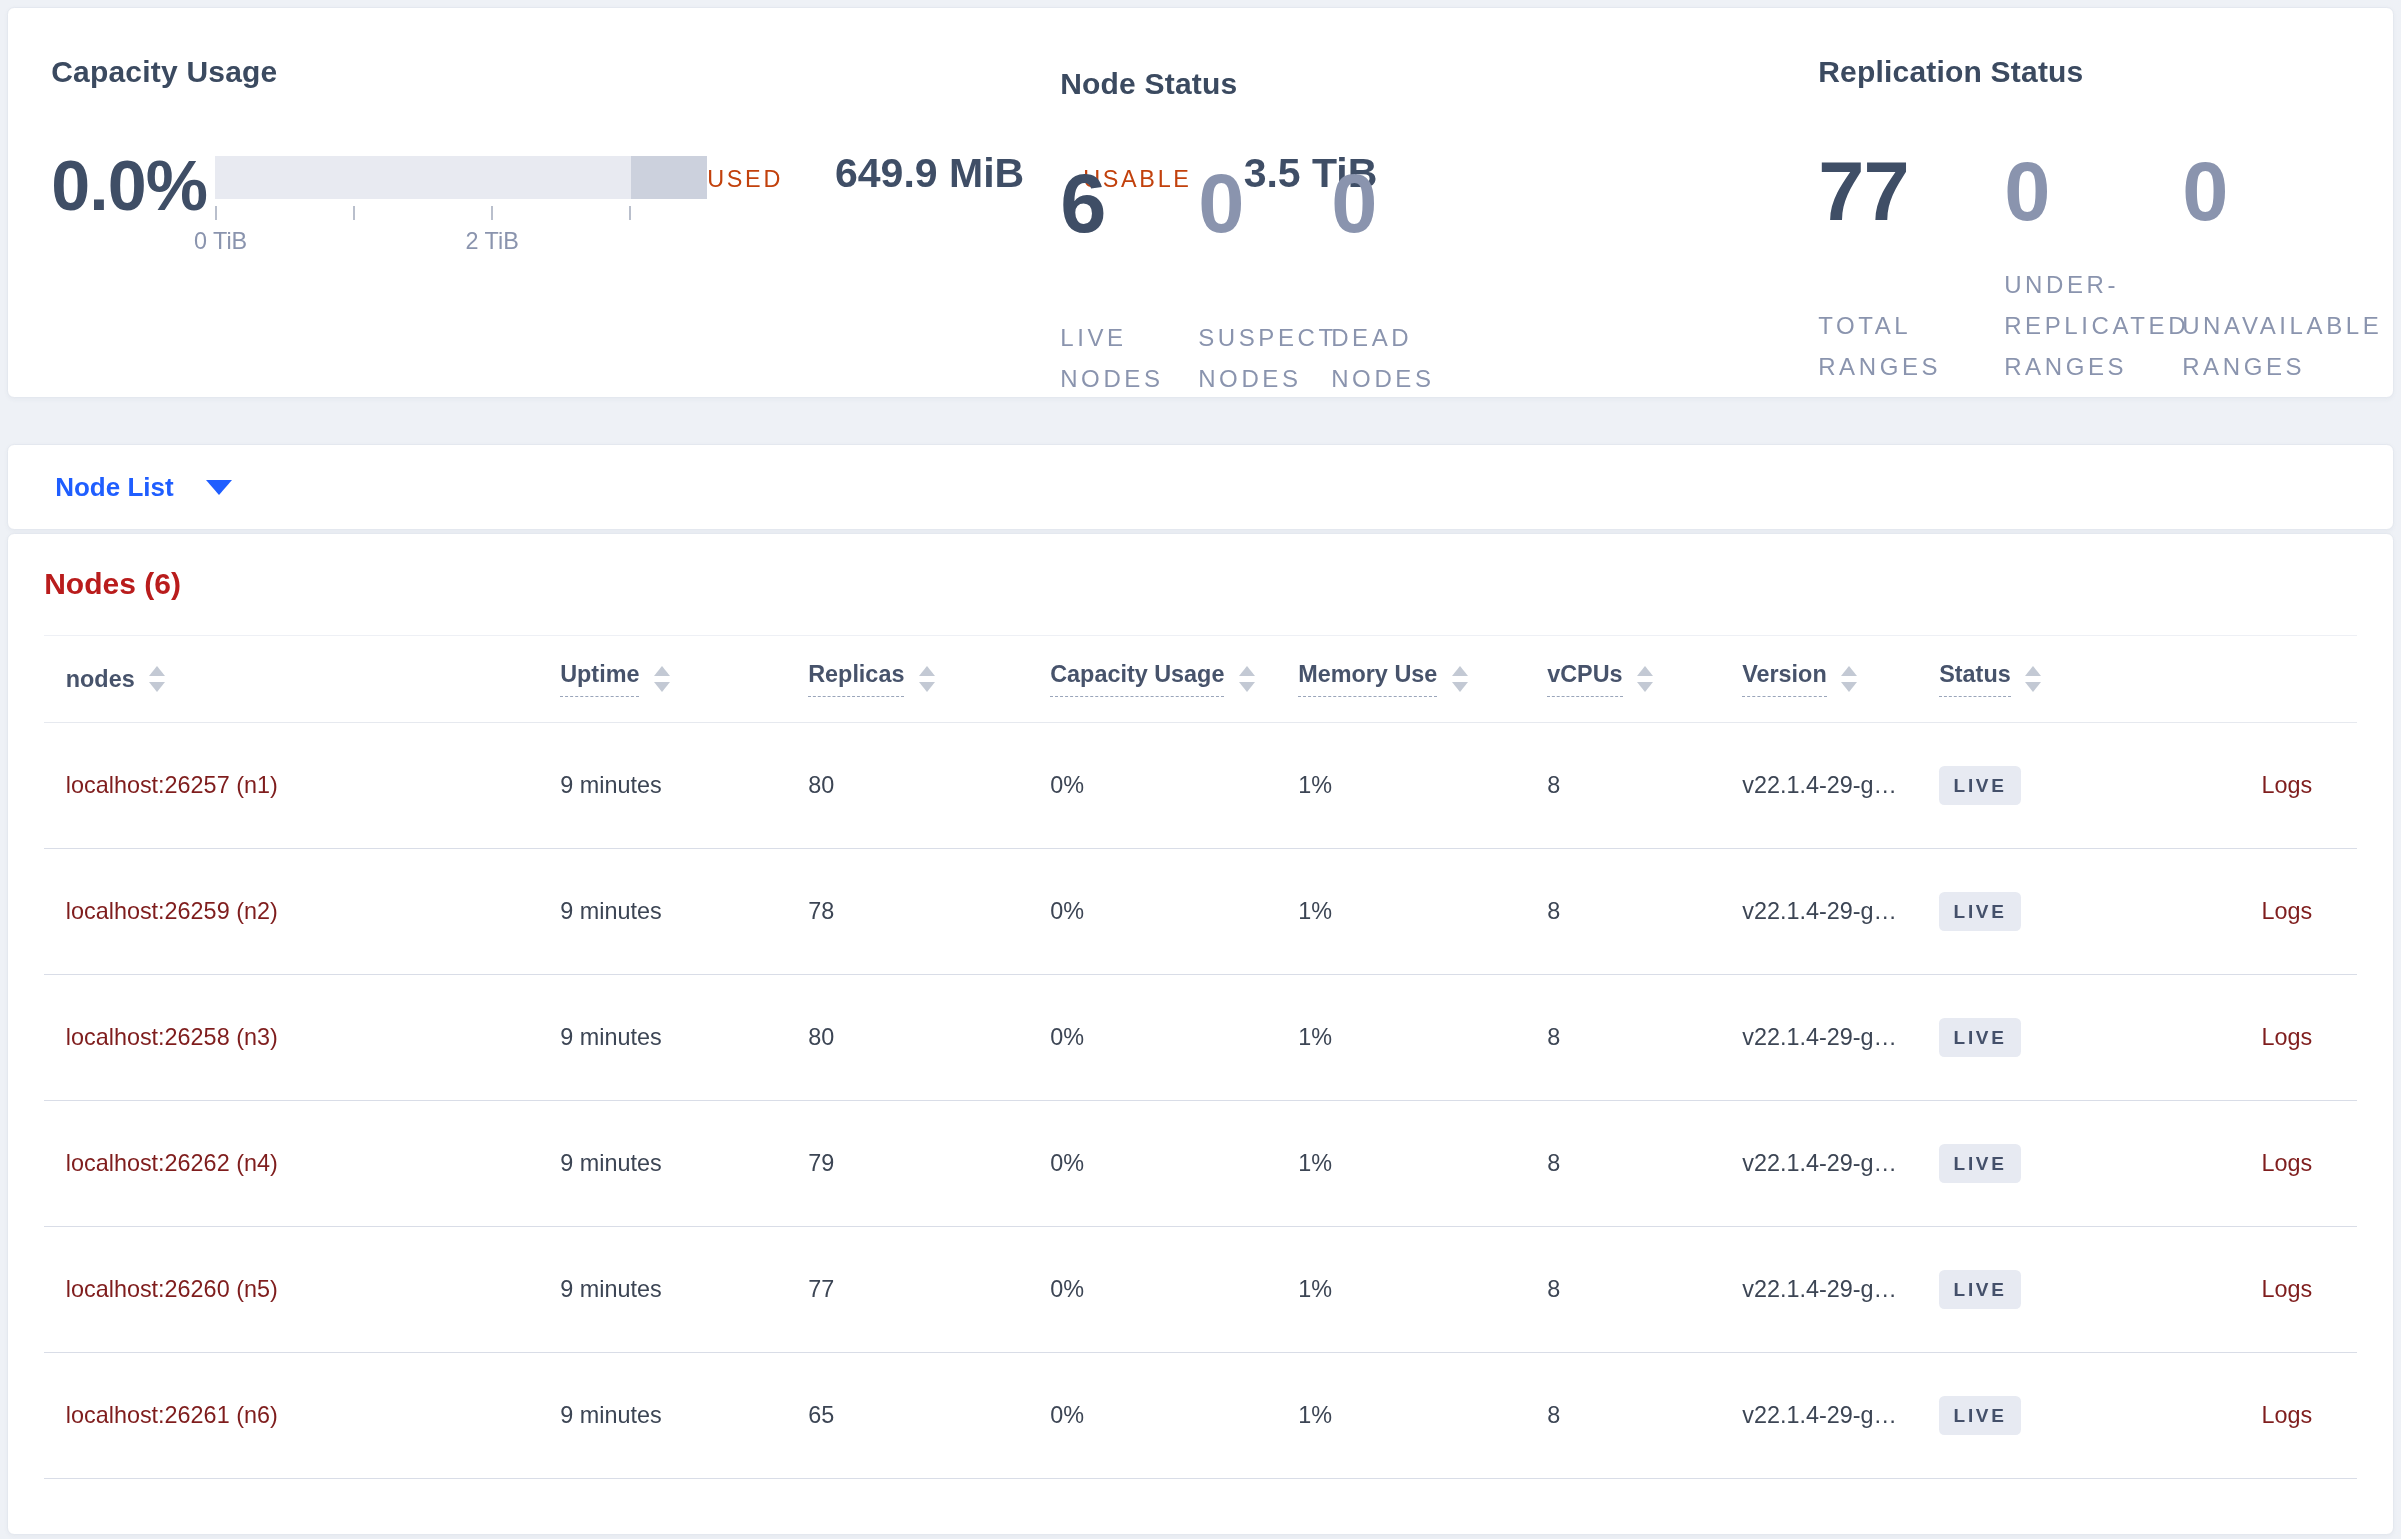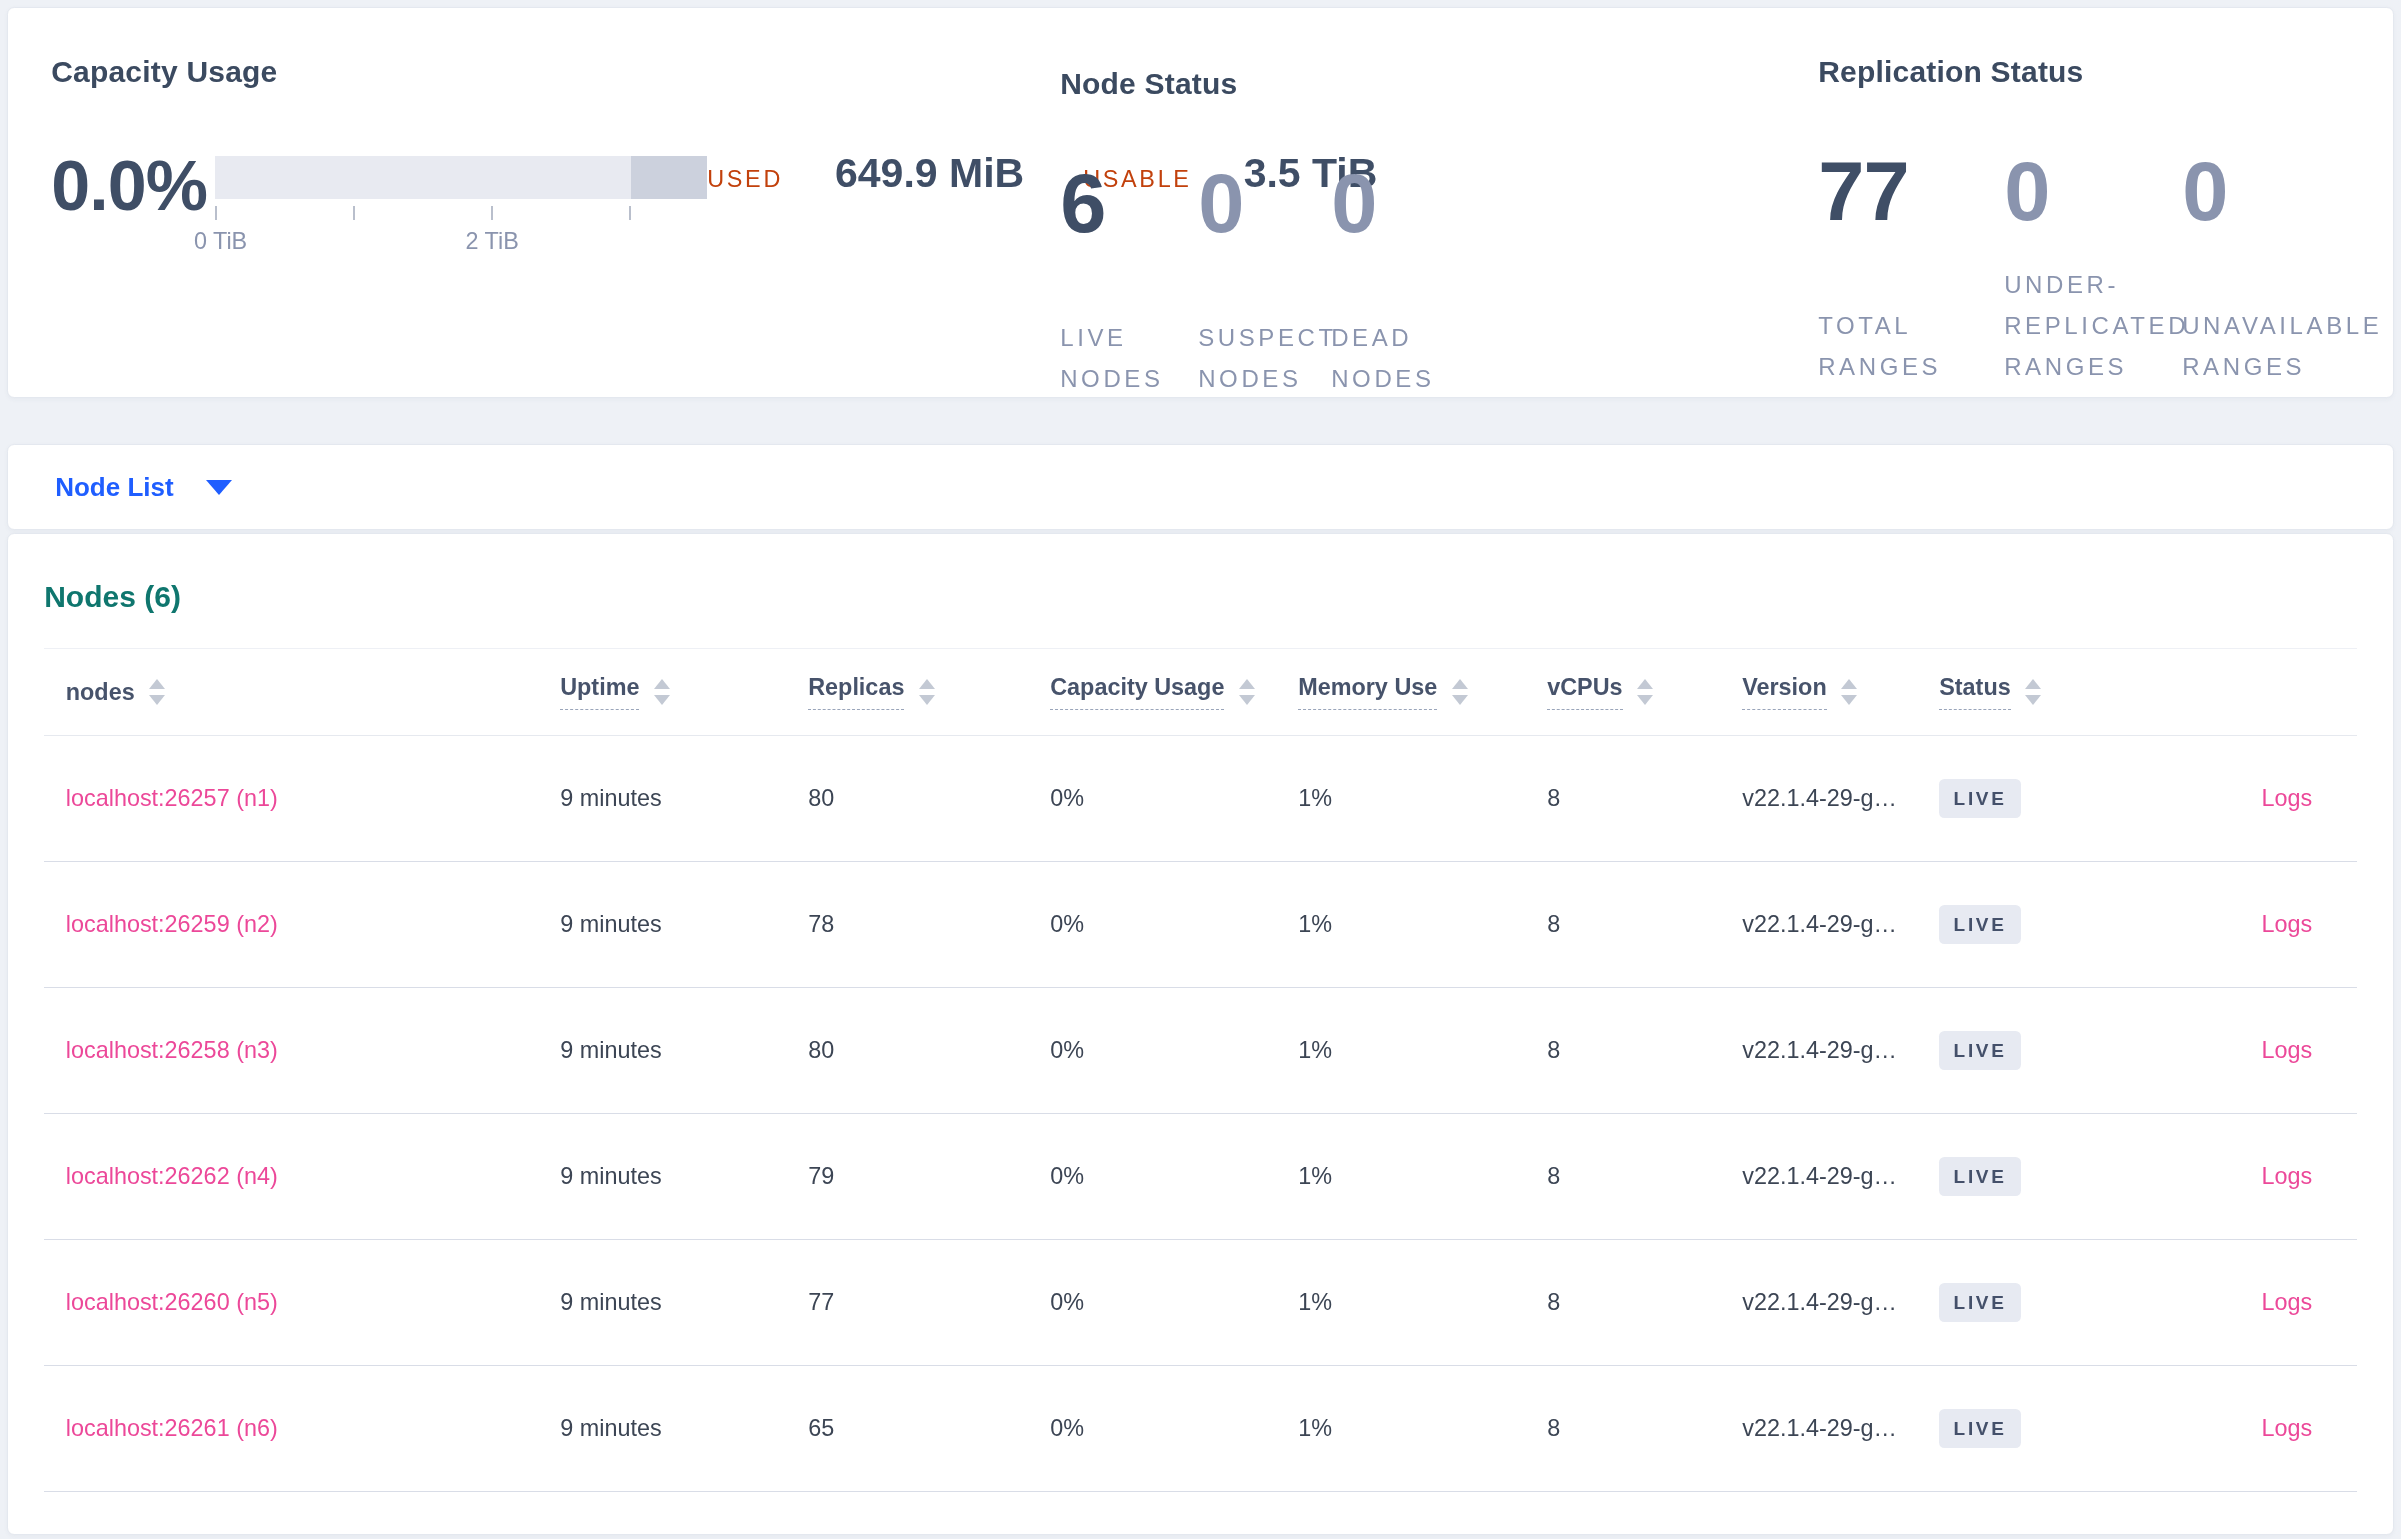--- a/index.html
+++ b/index.html
@@ -113,22 +113,22 @@
     border-top: 15.3px solid #1f5eff;
   }
 
   
   .table-card {
     position: absolute; left: 7.2px; top: 533px;
     width: 2387px; height: 1002px;
     overflow: hidden;
   }
   .table-title {
-    margin: 45px 36px 0 36px;
-    font-size: 30px; font-weight: 700; color: #0f766e;
+    margin: 32px 36px 0 36px;
+    font-size: 30px; font-weight: 700; color: #b91c1c;
     line-height: 36px;
   }
   .ntable { margin: 33px 36px 0 36px; }
   .trow, .thead {
     display: grid;
     grid-template-columns: 516px 248px 242px 248px 249px 195px 197px 190px 1fr;
     align-items: center;
   }
   .thead {
     height: 88px;
@@ -153,21 +153,21 @@
   .sort-icon .down { border-top: 10px solid #c3c9d4; }
 
   .trow {
     height: 126px;
     border-bottom: 1.8px solid #d9dde7;
     font-size: 23.4px; color: #3c4554;
   }
   .td { white-space: nowrap; }
   .td.first { padding-left: 21.6px; }
   a.node-link, a.logs-link {
-    color: #ec4899; text-decoration: none; cursor: pointer;
+    color: #7f1d1d; text-decoration: none; cursor: pointer;
   }
   .td.logs { text-align: right; padding-right: 45px; }
   .status-badge {
     display: inline-block;
     background: #e7eaf2; color: #44506a;
     font-size: 19px; font-weight: 700; letter-spacing: 2.7px;
     padding: 9px 14.4px; border-radius: 5.4px; line-height: 21.6px;
   }
 </style>
 </head>

